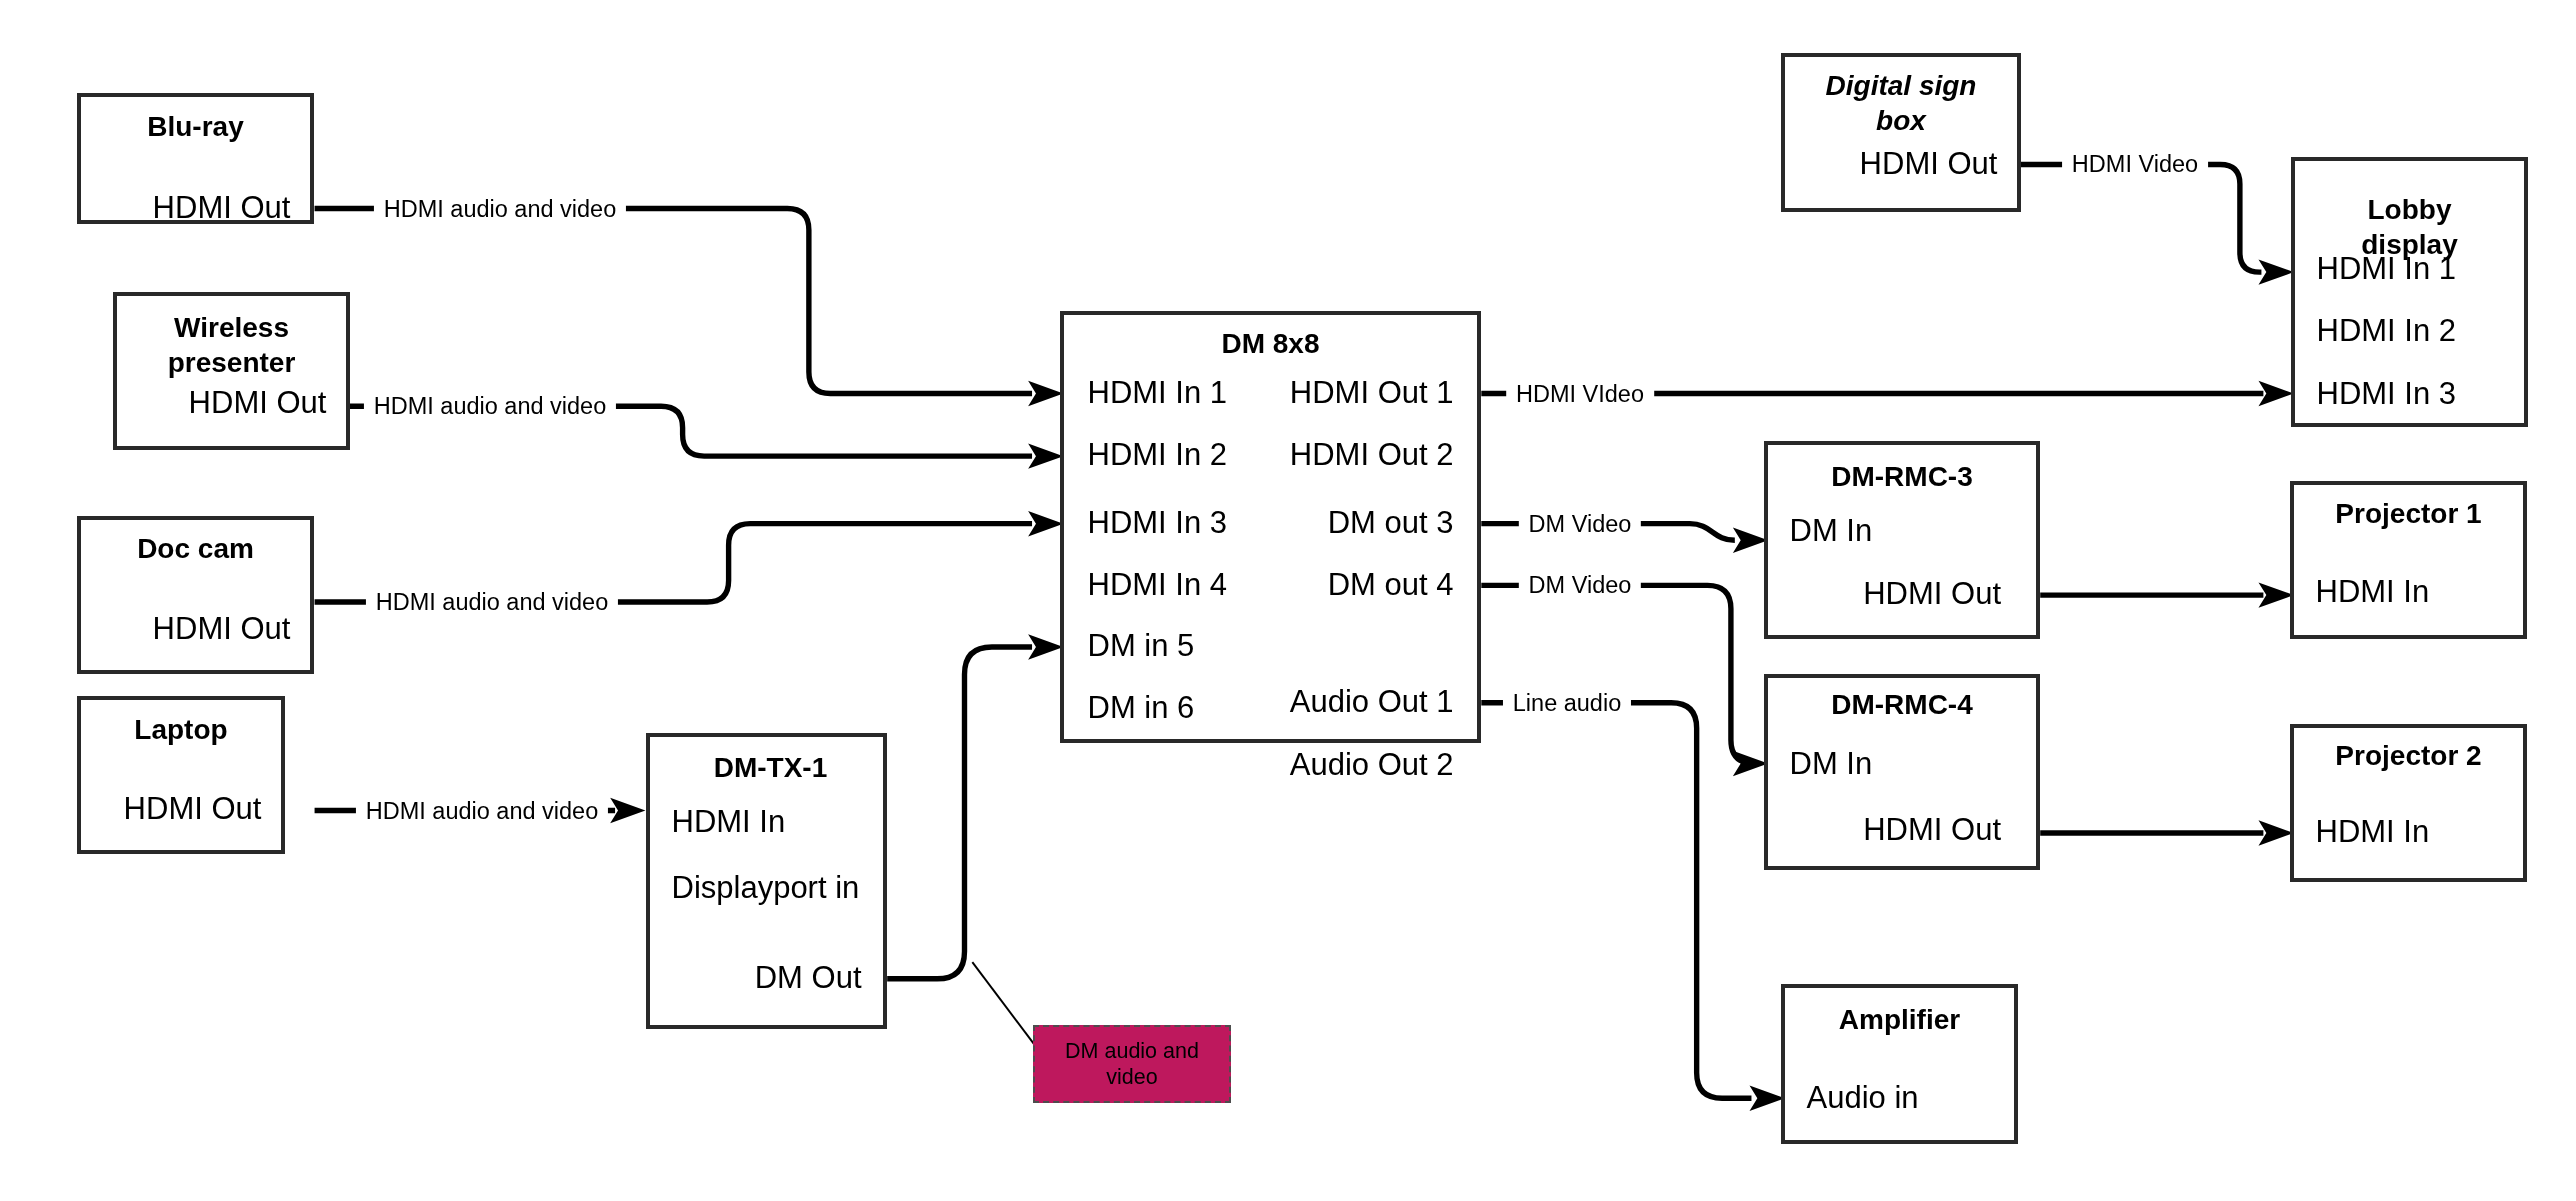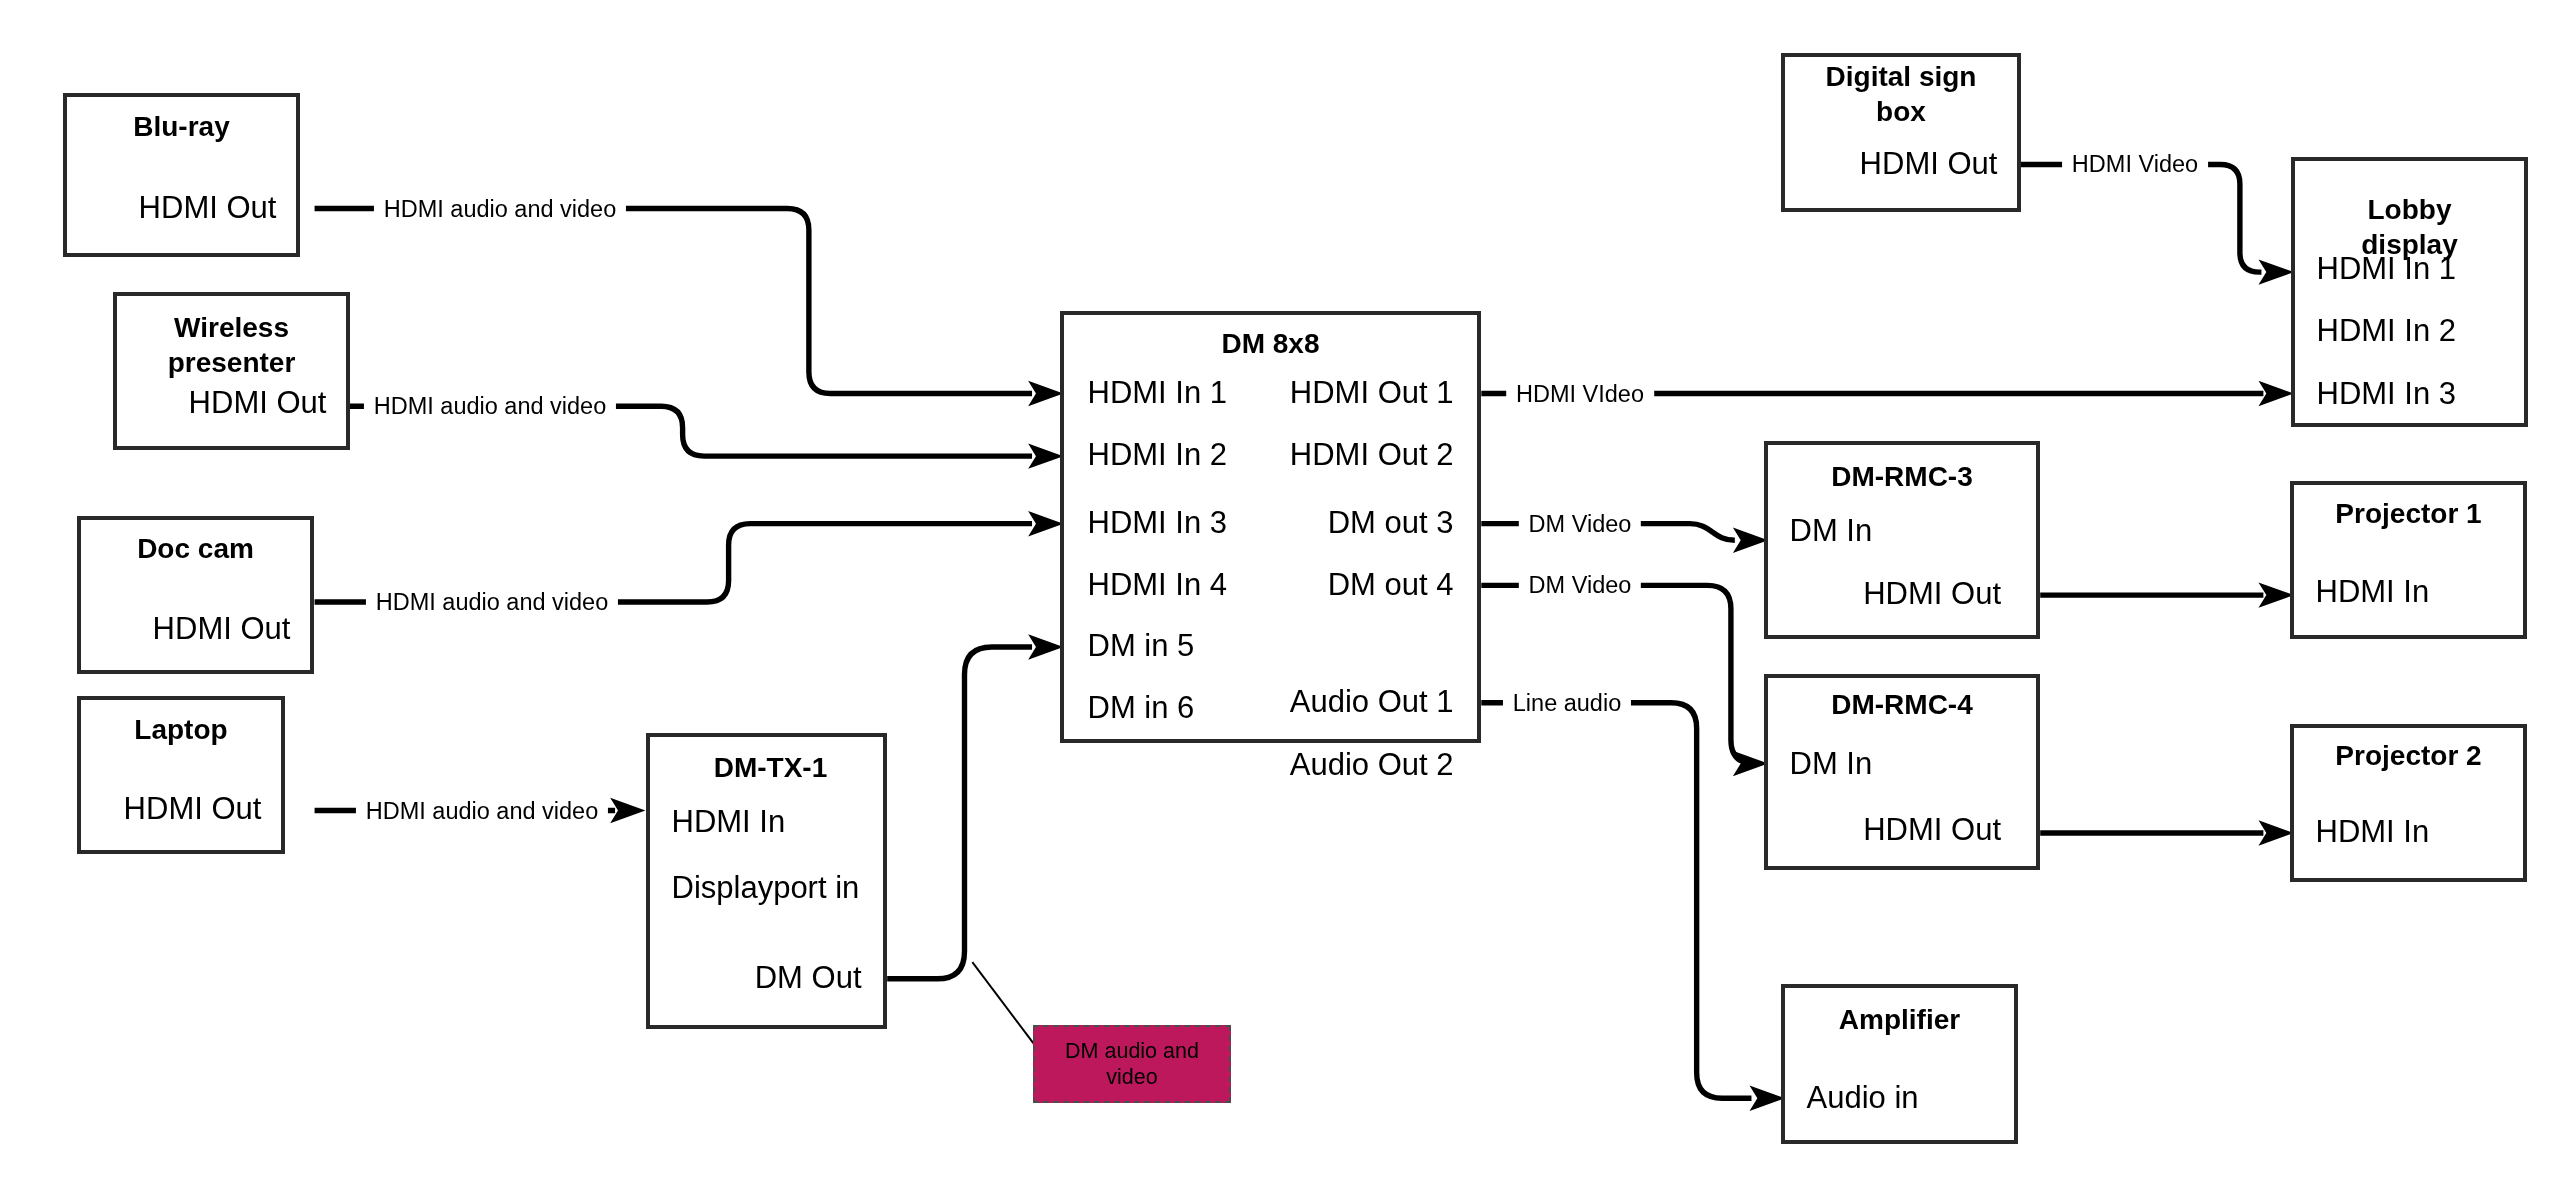--- a/index.html
+++ b/index.html
@@ -47,21 +47,21 @@
     <polygon class="arrow" points="1086,661 1050,648 1058,661 1050,674"></polygon>
     <polygon class="arrow" points="2343,402 2307,389 2315,402 2307,415"></polygon>
     <polygon class="arrow" points="2343,278 2307,265 2315,278 2307,291"></polygon>
     <polygon class="arrow" points="1806,552 1770,539 1778,552 1770,565"></polygon>
     <polygon class="arrow" points="1806,780 1770,767 1778,780 1770,793"></polygon>
     <polygon class="arrow" points="1823,1122 1787,1109 1795,1122 1787,1135"></polygon>
     <polygon class="arrow" points="2343,608 2307,595 2315,608 2307,621"></polygon>
     <polygon class="arrow" points="2343,851 2307,838 2315,851 2307,864"></polygon>
   </svg>
 
-  <div class="node" style="left:63px;top:93px;width:237px;height:164px;padding-left:21px;">
+  <div class="node" style="left:77px;top:93px;width:237px;height:131px;padding-left:21px;">
     <div class="node-title" style="top:11.7px;">Blu-ray</div>
     <div class="port r" style="top:95px;right:19.6px;">HDMI Out</div>
   </div>
 
   <div class="node" style="left:77px;top:292px;width:237px;height:158px;margin-left:36px;">
     <div class="node-title" style="top:13.7px;">
       <span class="t-line">Wireless</span>
       <span class="t-line">presenter</span>
     </div>
     <div class="port r" style="top:91px;right:19.6px;">HDMI Out</div>
@@ -94,21 +94,21 @@
     <div class="port" style="top:377px;left:23.5px;">DM in 6</div>
     <div class="port r" style="top:62px;right:23.5px;">HDMI Out 1</div>
     <div class="port r" style="top:124px;right:23.5px;">HDMI Out 2</div>
     <div class="port r" style="top:192px;right:23.5px;">DM out 3</div>
     <div class="port r" style="top:254px;right:23.5px;">DM out 4</div>
     <div class="port r" style="top:371px;right:23.5px;">Audio Out 1</div>
     <div class="port r" style="top:434px;right:23.5px;">Audio Out 2</div>
   </div>
 
   <div class="node" style="left:1781px;top:53px;width:240px;height:159px;">
-    <div class="node-title" style="top:2px;">
+    <div class="node-title" style="top:11px;font-style:italic;">
       <span class="t-line">Digital sign</span>
       <span class="t-line">box</span>
     </div>
     <div class="port r" style="top:91px;right:19.6px;">HDMI Out</div>
   </div>
 
   <div class="node" style="left:2291px;top:157px;width:237px;height:270px;">
     <div class="node-title" style="top:31px;">
       <span class="t-line">Lobby</span>
       <span class="t-line">display</span>

